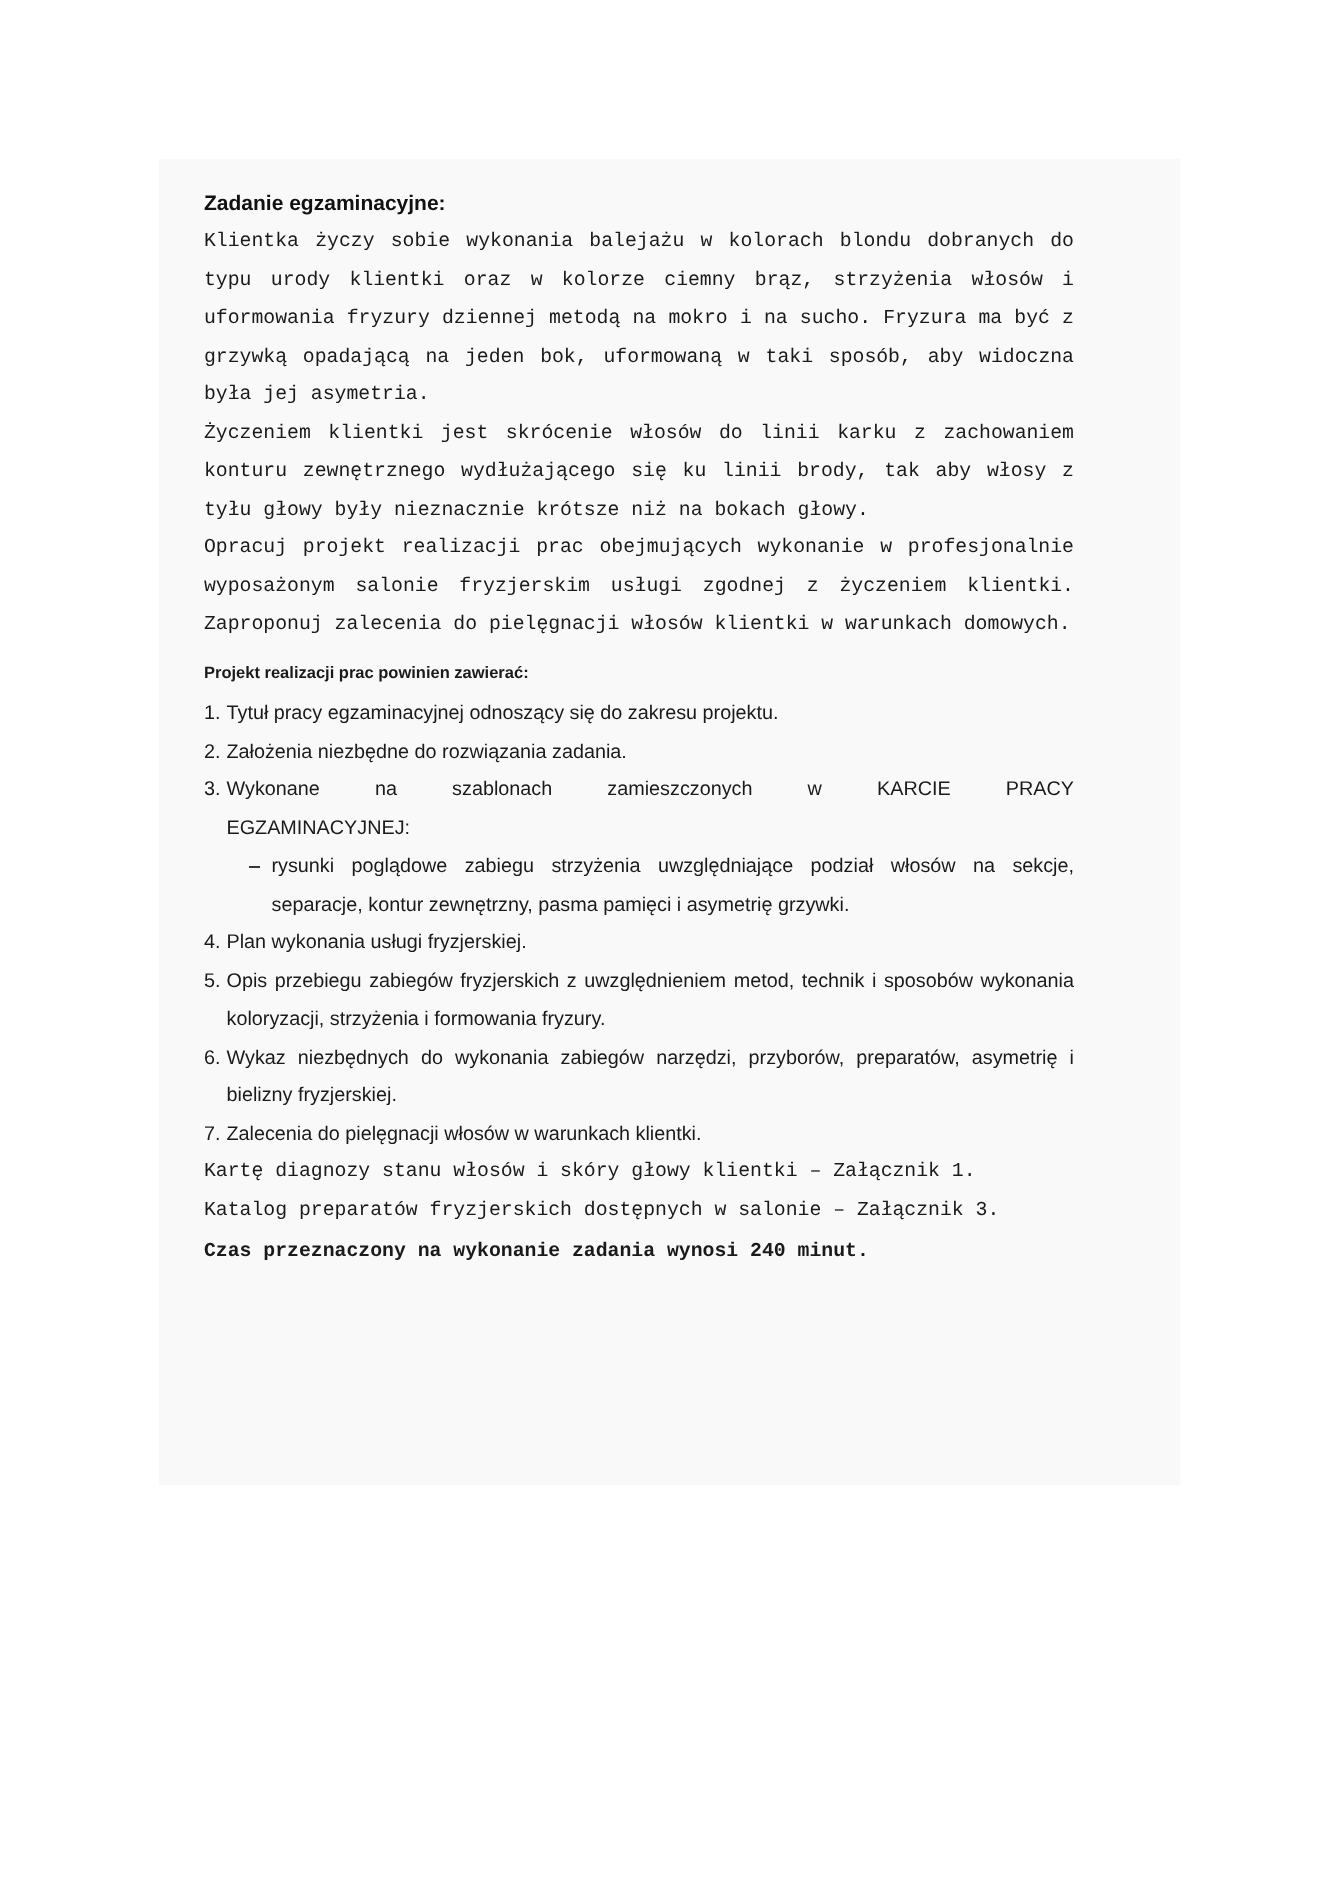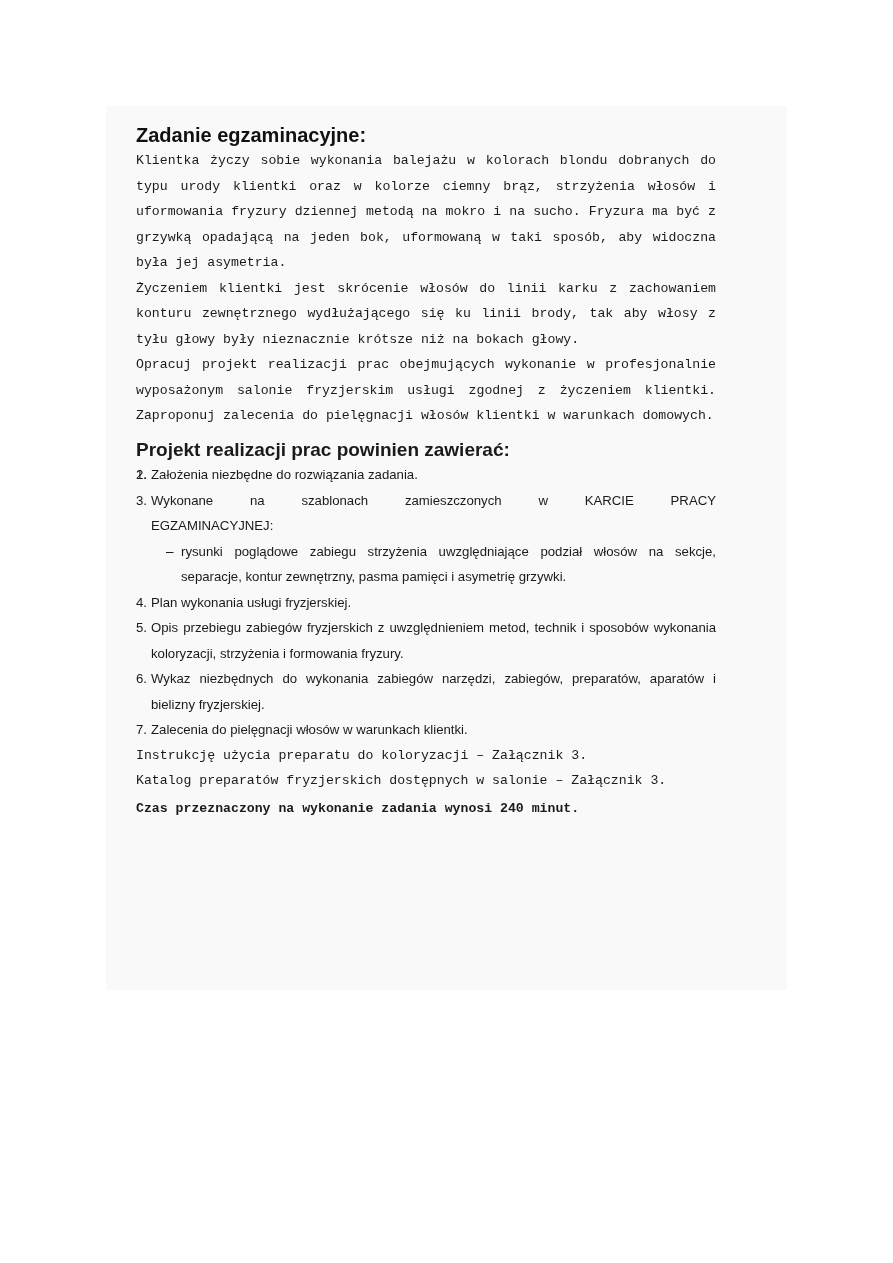--- a/index.html
+++ b/index.html
@@ -25,36 +25,36 @@
     }
     .content {
       position: absolute;
       left: 136px;
       top: 124px;
       width: 580px;
       font-size: 13.2px;
       line-height: 25.5px;
     }
     h1 {
-      font-size: 20px;
+      font-size: 14px;
       font-weight: bold;
       margin: 0 0 2px 0;
       line-height: 22px;
       color: #111;
     }
     p {
       margin: 0;
       text-align: justify;
       font-family: Liberation Mono, monospace;
     }
     p.intro {
       text-align-last: left;
     }
     h2 {
-      font-size: 19px;
+      font-size: 11px;
       font-weight: bold;
       margin: 8px 0 0 0;
       line-height: 25.5px;
     }
     ol.req {
       list-style: none;
       margin: 0;
       padding: 0;
     }
     ol.req > li {
@@ -107,20 +107,21 @@
     <p class="intro">Klientka życzy sobie wykonania balejażu w kolorach blondu dobranych do typu urody klientki oraz w kolorze ciemny brąz, strzyżenia włosów i uformowania fryzury dziennej metodą na mokro i na sucho. Fryzura ma być z grzywką opadającą na jeden bok, uformowaną w taki sposób, aby widoczna była jej asymetria.</p>
     <p class="intro">Życzeniem klientki jest skrócenie włosów do linii karku z zachowaniem konturu zewnętrznego wydłużającego się ku linii brody, tak aby włosy z tyłu głowy były nieznacznie krótsze niż na bokach głowy.</p>
     <p class="intro">Opracuj projekt realizacji prac obejmujących wykonanie w profesjonalnie wyposażonym salonie fryzjerskim usługi zgodnej z życzeniem klientki. Zaproponuj zalecenia do pielęgnacji włosów klientki w warunkach domowych.</p>
   </section>
 
   <section>
     <h2>Projekt realizacji prac powinien zawierać:</h2>
     <ol class="req">
       <li>
         <span class="num">1.</span>
+        <span>Tytuł pracy egzaminacyjnej odnoszący się do zakresu projektu.</span>
       </li>
       <li>
         <span class="num">2.</span>
         <span>Założenia niezbędne do rozwiązania zadania.</span>
       </li>
       <li>
         <span class="num">3.</span>
         <span class="justify-line">Wykonane na szablonach zamieszczonych w KARCIE PRACY</span>
         <span style="display:block">EGZAMINACYJNEJ:</span>
         <ul class="sub">
@@ -136,27 +137,27 @@
       <li>
         <span class="num">4.</span>
         <span>Plan wykonania usługi fryzjerskiej.</span>
       </li>
       <li>
         <span class="num">5.</span>
         <span>Opis przebiegu zabiegów fryzjerskich z uwzględnieniem metod, technik i sposobów wykonania koloryzacji, strzyżenia i formowania fryzury.</span>
       </li>
       <li>
         <span class="num">6.</span>
-        <span>Wykaz niezbędnych do wykonania zabiegów narzędzi, zabiegów, preparatów, aparatów i bielizny fryzjerskiej.</span>
+        <span>Wykaz niezbędnych do wykonania zabiegów narzędzi, przyborów, preparatów, asymetrię i bielizny fryzjerskiej.</span>
       </li>
       <li>
         <span class="num">7.</span>
         <span>Zalecenia do pielęgnacji włosów w warunkach klientki.</span>
       </li>
     </ol>
   </section>
 
   <section class="resources">
-    <p>Instrukcję użycia preparatu do koloryzacji – Załącznik 3.</p>
+    <p>Kartę diagnozy stanu włosów i skóry głowy klientki – Załącznik 1.</p>
     <p>Katalog preparatów fryzjerskich dostępnych w salonie – Załącznik 3.</p>
     <p class="time">Czas przeznaczony na wykonanie zadania wynosi 240 minut.</p>
   </section>
 </div>
 
 </body></html>

